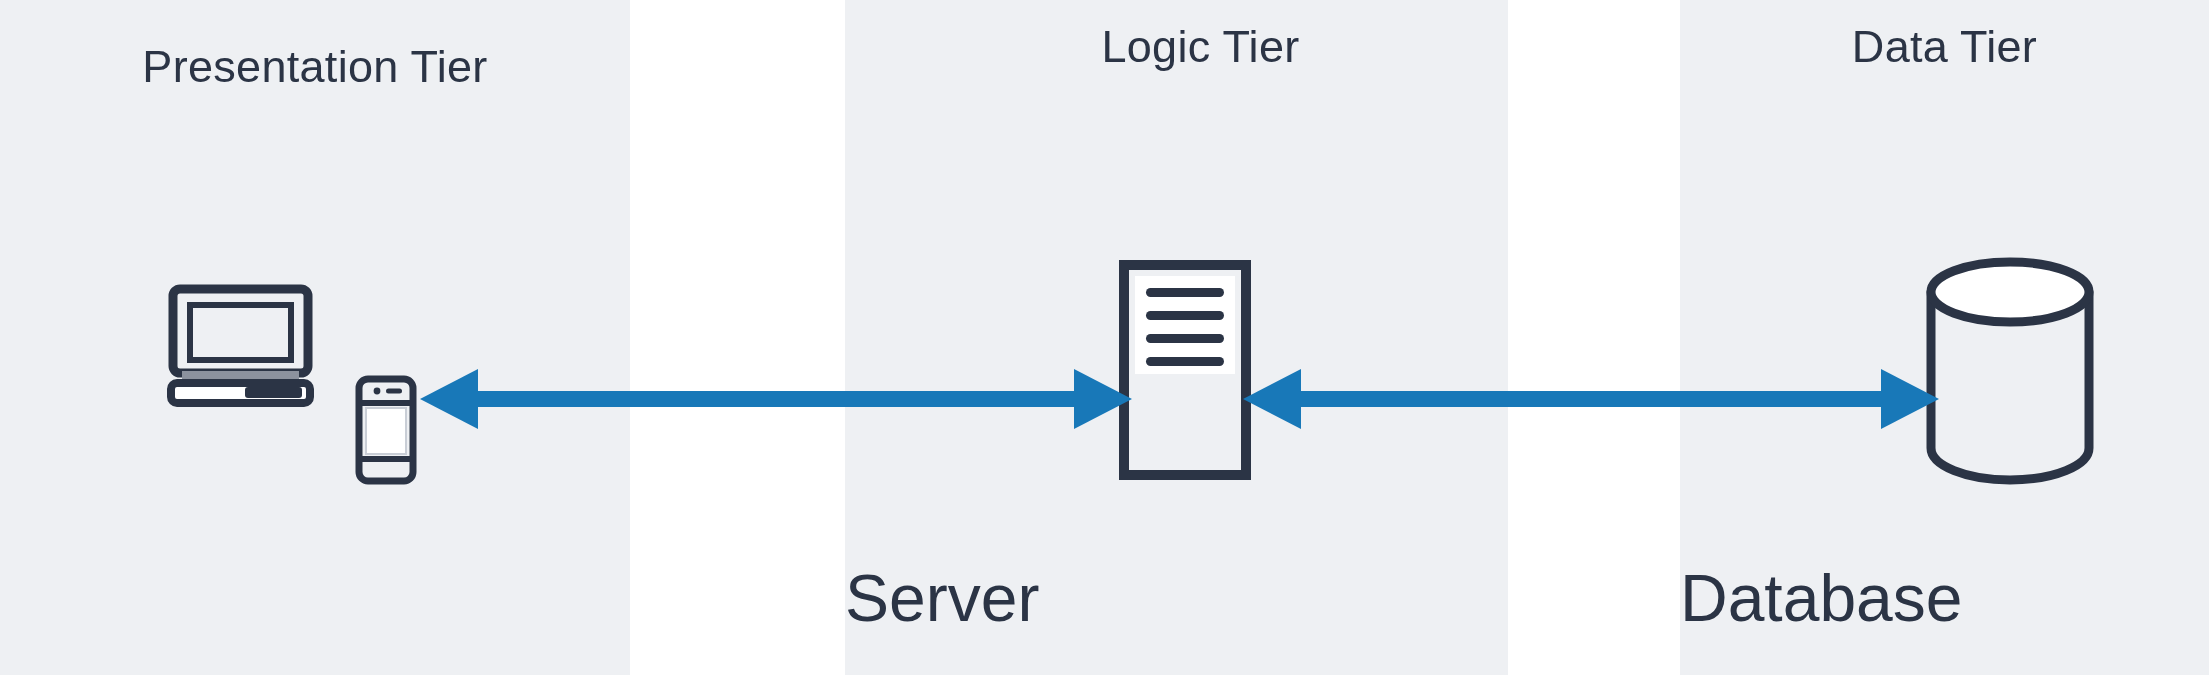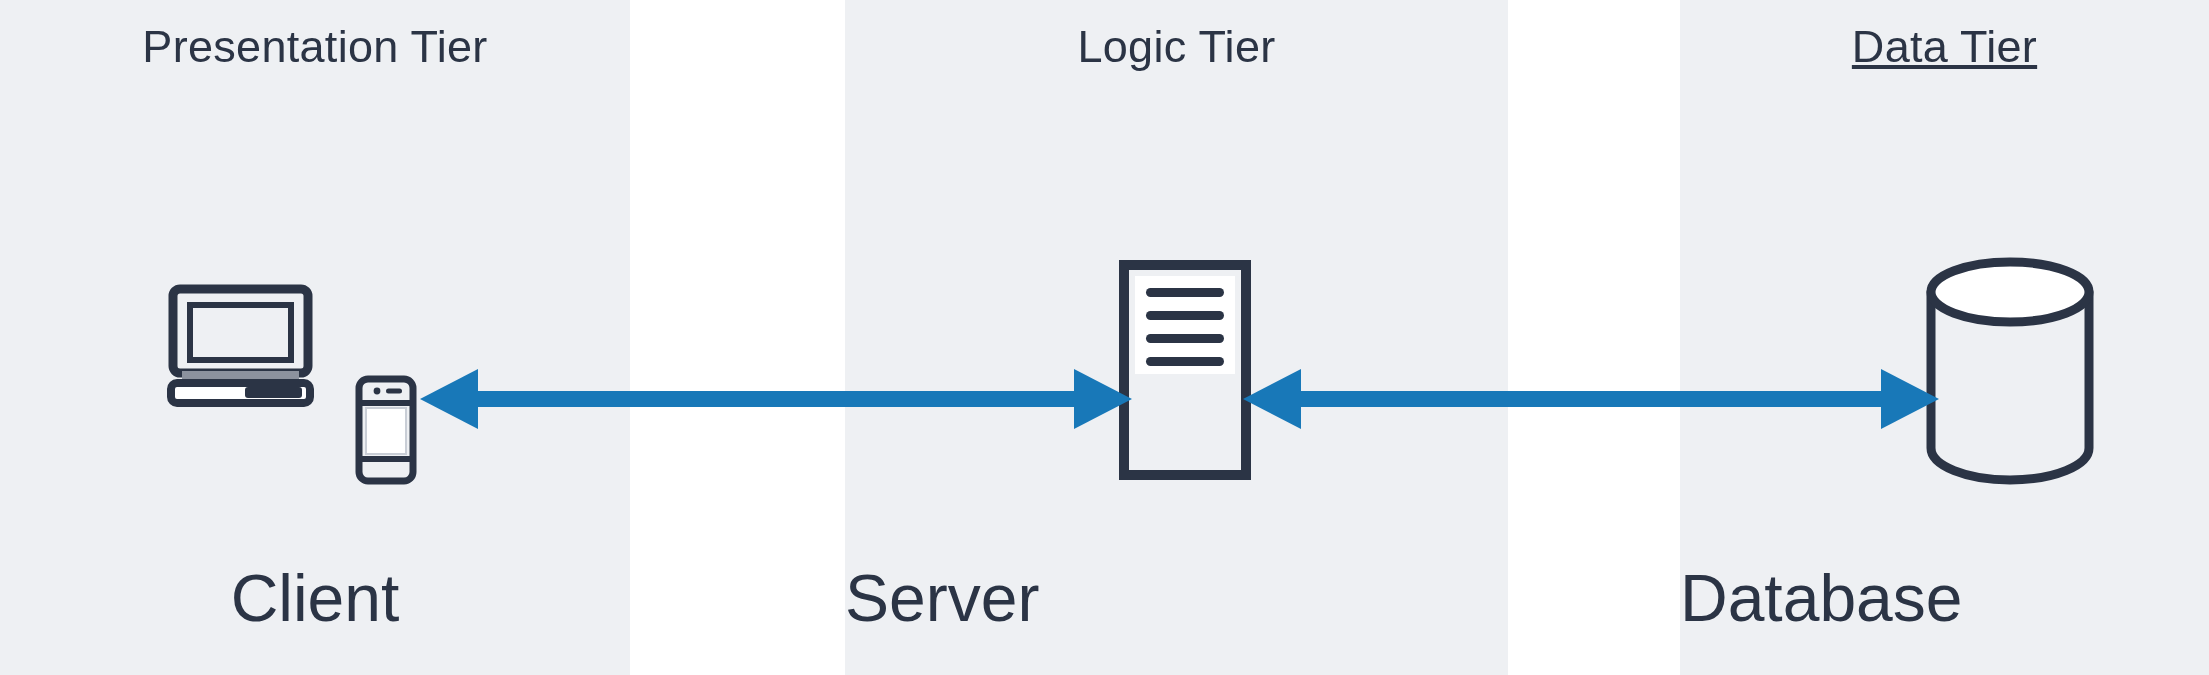--- a/index.html
+++ b/index.html
@@ -31,23 +31,23 @@
   .tier-label {
     position: absolute;
     top: 18px;
     color: #2b3445;
     font-size: 45px;
     line-height: 58px;
     letter-spacing: 0.3px;
     white-space: nowrap;
     font-weight: 400;
   }
-  #tier-label-presentation { left: 0px;    width: 630px; text-align: center; }
-  #tier-label-logic        { left: 845px;  width: 663px; text-align: center; }
-  #tier-label-data         { left: 1680px; width: 529px; text-align: center; text-decoration: underline; }
+  #tier-label-presentation { left: 0px;    width: 630px; text-align: center; margin-top: 20px; }
+  #tier-label-logic        { left: 845px;  width: 663px; text-align: center; padding-left: 24px; }
+  #tier-label-data         { left: 1680px; width: 529px; text-align: center; }
 
   .entity-label {
     position: absolute;
     top: 555px;
     color: #2b3445;
     font-size: 66px;
     line-height: 86px;
     white-space: nowrap;
     font-weight: 400;
   }
@@ -160,17 +160,16 @@
     <svg width="696" height="62" viewBox="0 0 696 62">
 
       <rect x="50" y="23" width="596" height="16" fill="#1878b8"></rect>
 
       <path d="M0,31 L58,1 L58,61 Z" fill="#1878b8"></path>
 
       <path d="M696,31 L638,1 L638,61 Z" fill="#1878b8"></path>
     </svg>
   </div>
 
-  <div class="entity-label" id="entity-label-client">Client</div>
   <div class="entity-label" id="entity-label-server">Server</div>
   <div class="entity-label" id="entity-label-database">Database</div>
 
 </div>
 
 </body></html>

